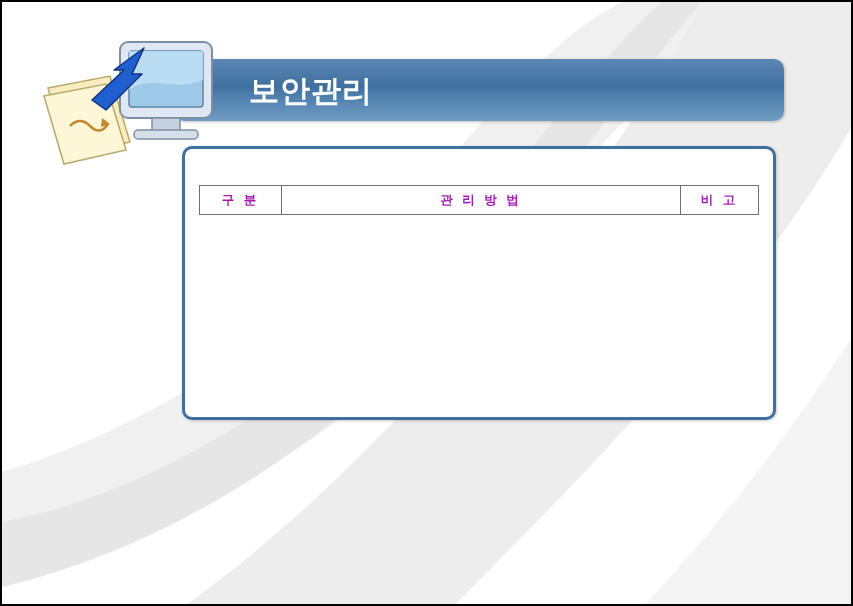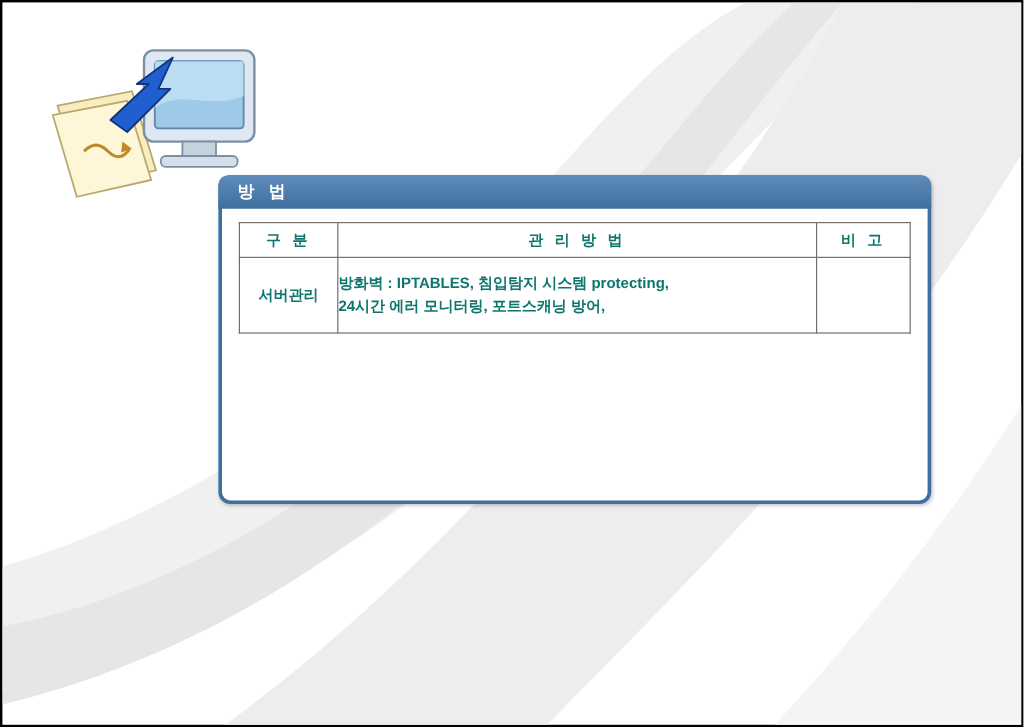--- a/index.html
+++ b/index.html
@@ -101,21 +101,21 @@
     position: absolute;
     left: 14px;
     top: 36px;
     width: 560px;
     border-collapse: collapse;
     table-layout: fixed;
   }
   table.data th, table.data td {
     border: 1px solid #6f6f6f;
     font-size: 12.5px;
-    color: #0f766e;
+    color: #a21caf;
     padding: 0;
     vertical-align: middle;
   }
   table.data th {
     height: 28px;
     font-weight: bold;
     letter-spacing: 3px;
     text-align: center;
   }
   .col-cat { width: 82px; }
@@ -150,20 +150,23 @@
       </g>
       <g fill="#ededed">
         <path d="M180,606 C300,520 420,400 520,270 C600,165 660,80 700,0 L853,0 L853,120 C800,210 720,320 620,430 C560,495 500,555 450,606 Z"></path>
       </g>
       <g fill="#f4f4f4">
         <path d="M640,606 C720,520 790,430 853,330 L853,606 Z"></path>
       </g>
     </svg>
   </div>
 
+  <div class="title-bar">
+    <div class="title-text">보안관리</div>
+  </div>
 
   <div class="icon-art">
     <svg width="190" height="140" viewBox="0 0 190 140">
 
       <g>
         <path d="M8,58 L70,46 L90,112 L28,126 Z" fill="#f7edc0" stroke="#b9a96a" stroke-width="1.5"></path>
         <path d="M4,66 L66,54 L86,120 L24,134 Z" fill="#fdf7d8" stroke="#b9a96a" stroke-width="1.5"></path>
         <path d="M30,96 q10,-10 20,0 q10,10 18,-2" fill="none" stroke="#c08a2a" stroke-width="2.5"></path>
         <path d="M62,88 l8,6 l-9,3 z" fill="#c08a2a"></path>
       </g>
@@ -176,43 +179,32 @@
         <rect x="94" y="100" width="64" height="9" rx="4" fill="#d4dfea" stroke="#7d8fa3" stroke-width="1.5"></rect>
       </g>
 
       <g>
         <path d="M52,70 L84,40 L74,40 L104,18 L92,44 L102,44 L66,80 Z" fill="#1f5fd0" stroke="#12357a" stroke-width="1.5" stroke-linejoin="round"></path>
       </g>
     </svg>
   </div>
 
   <div class="panel">
-    <div class="panel-header">
-      <div class="panel-header-text">방 법</div>
-    </div>
 
     <table class="data">
       <colgroup>
         <col class="col-cat">
         <col>
         <col class="col-note">
       </colgroup>
       <thead>
         <tr>
           <th>구  분</th>
           <th>관 리 방 법</th>
           <th>비 고</th>
         </tr>
       </thead>
       <tbody>
-        <tr>
-          <td class="cat">서버관리</td>
-          <td class="method">
-            <span class="line">방화벽 : IPTABLES, 침입탐지 시스템 protecting,</span>
-            <span class="line">24시간 에러 모니터링, 포트스캐닝 방어,</span>
-          </td>
-          <td class="note"></td>
-        </tr>
       </tbody>
     </table>
   </div>
 
 </div>
 
 </body></html>

